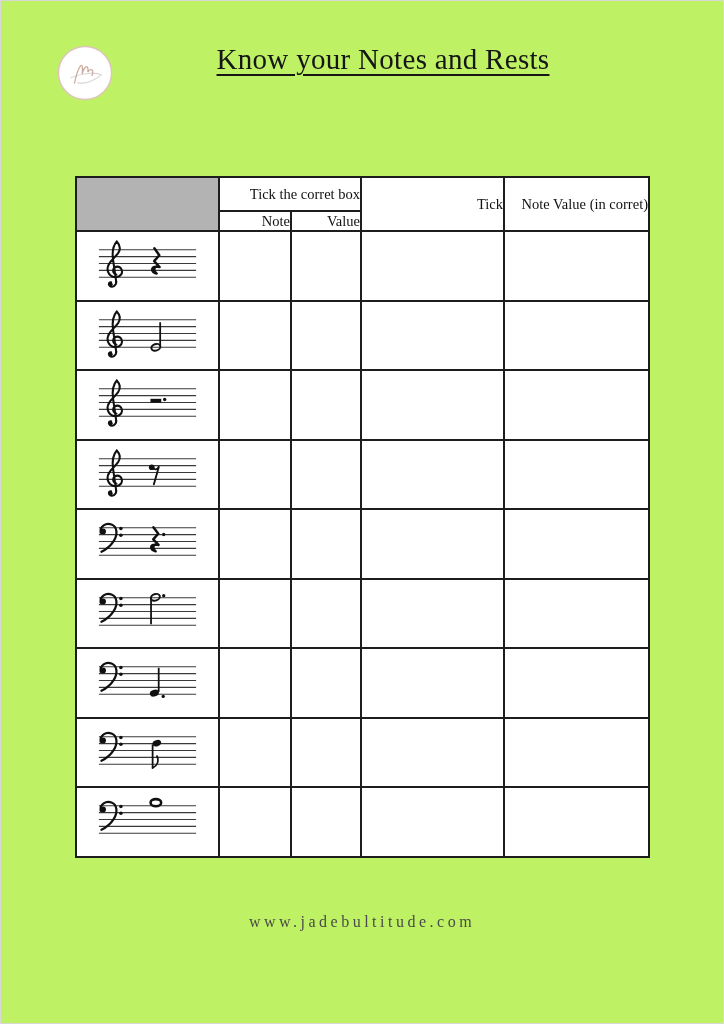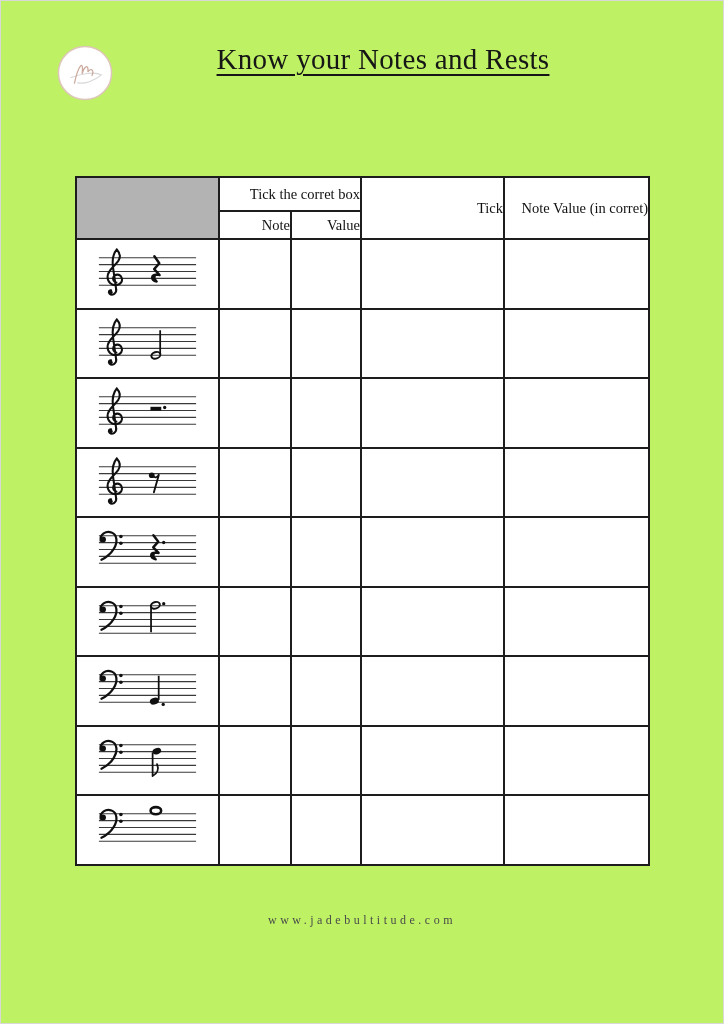--- a/index.html
+++ b/index.html
@@ -15,27 +15,27 @@
   .title-line { font-size:29px; color:#161616; line-height:1.32;
                 text-decoration:underline; text-decoration-thickness:1.5px;
                 text-underline-offset:5px; letter-spacing:.3px; }
 
   table.sheet { position:absolute; left:75px; top:176px; border-collapse:collapse;
                 table-layout:fixed; background:#fff; }
   table.sheet th, table.sheet td { border:2px solid #1d1d1d; padding:0;
                                    vertical-align:middle; text-align:center; }
   table.sheet th { font-weight:normal; font-size:14.5px; color:#111;text-align:right; }
   tr.hrow1 th { height:34px; }
-  tr.hrow2 th { height:28px; }
+  tr.hrow2 th { height:20px; }
   .corner { background:#b3b3b3; }
   tbody td { height:69.5px; }
   .sym-cell svg { display:block; margin:0 auto; width:108px; height:59px; }
 
   .footer { position:absolute; left:0; top:913px; width:100%; text-align:center;
-            font-size:12px; letter-spacing:3.5px; color:#4a4a4a; }
+            font-size:16px; letter-spacing:3.5px; color:#4a4a4a; }
 
   .defs-holder { position:absolute; width:0; height:0; overflow:hidden; }
 </style>
 </head>
 <body>
 
 <div class="page">
 
   <svg class="defs-holder" aria-hidden="true">
     <defs>

